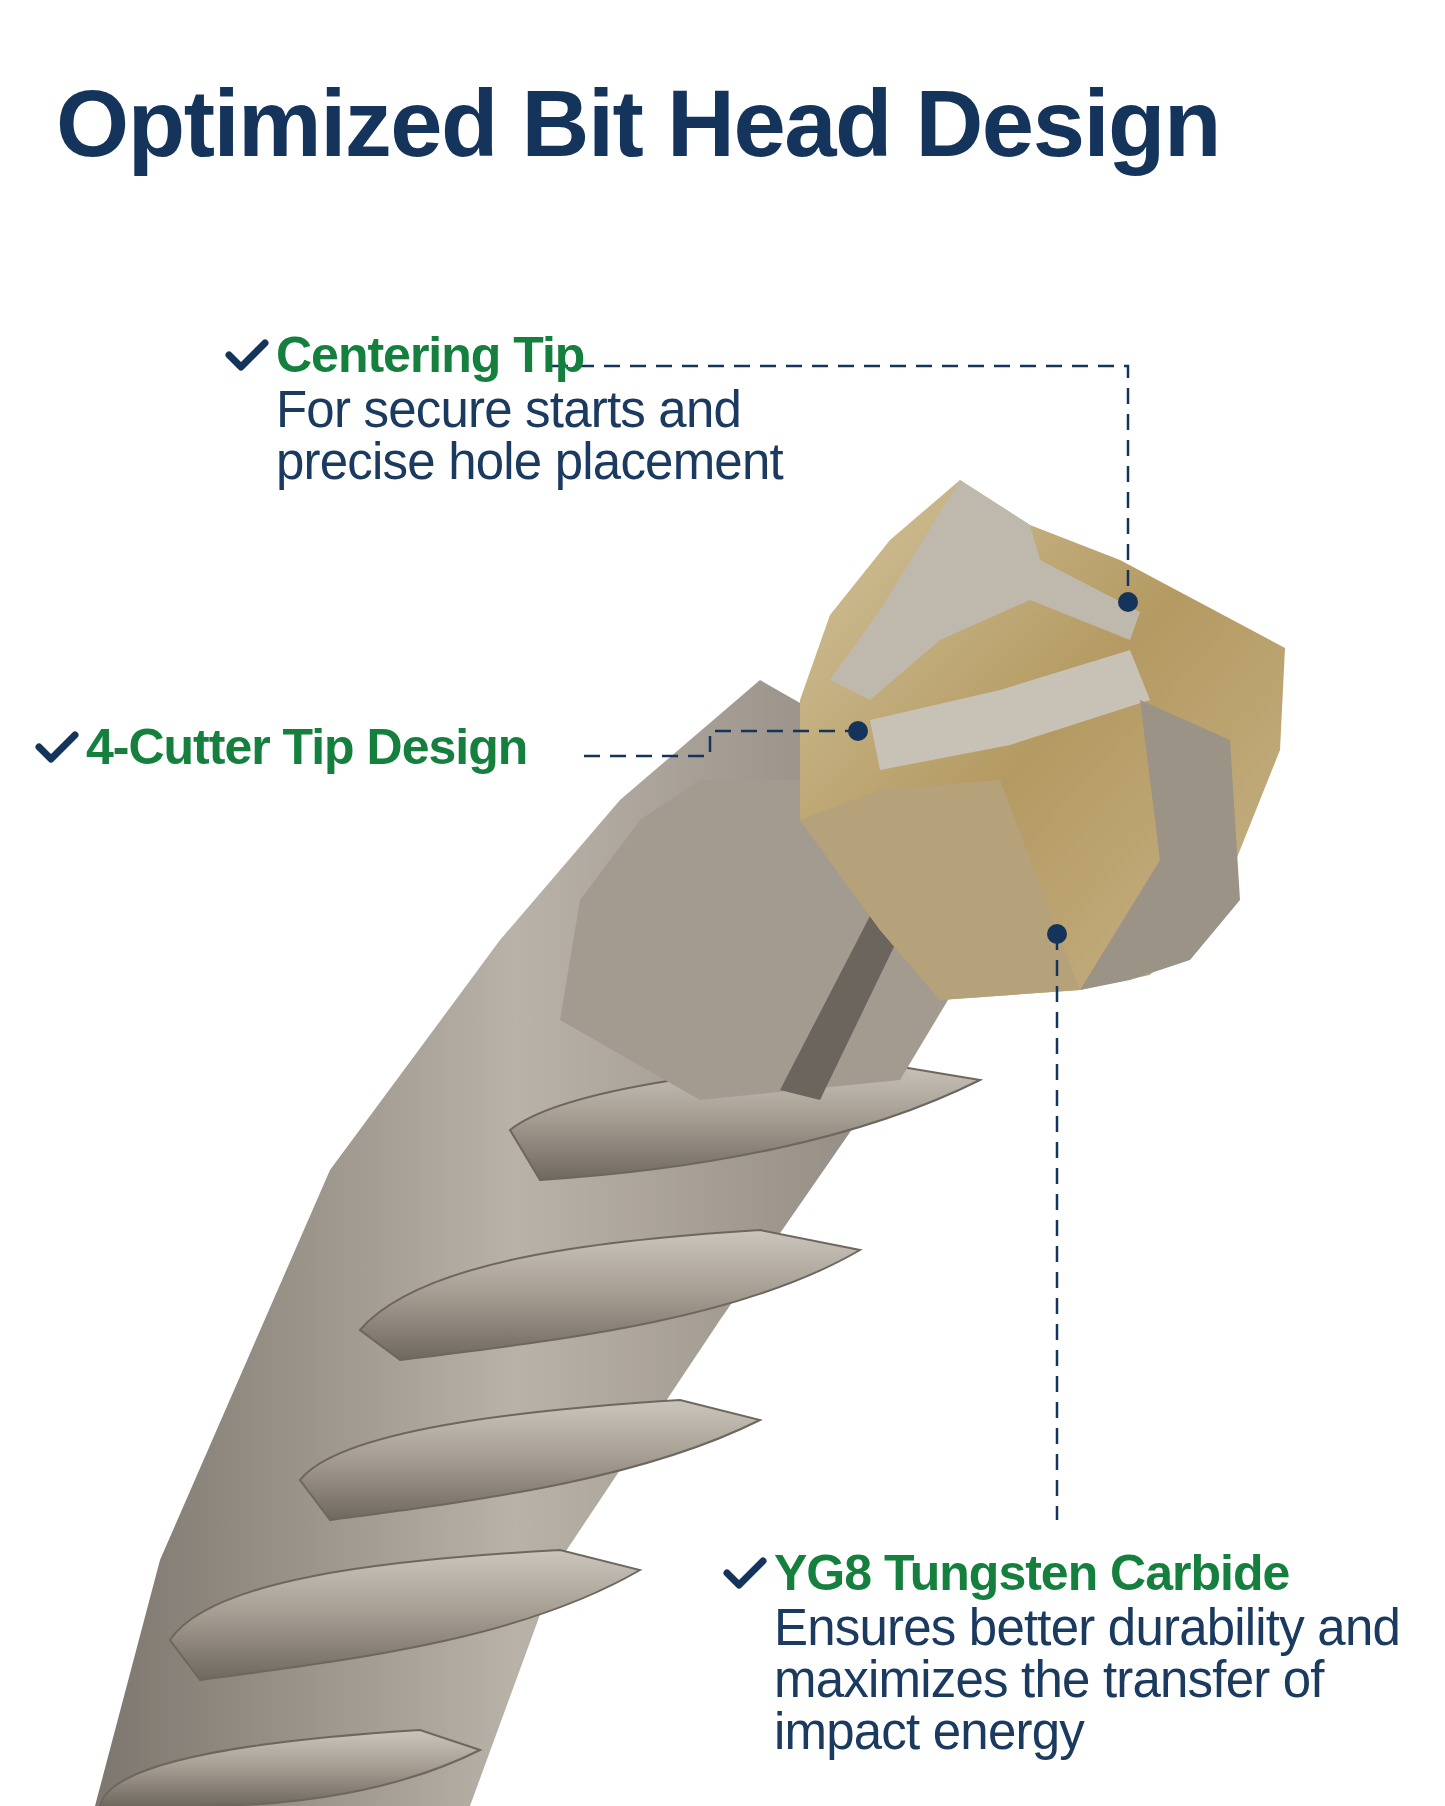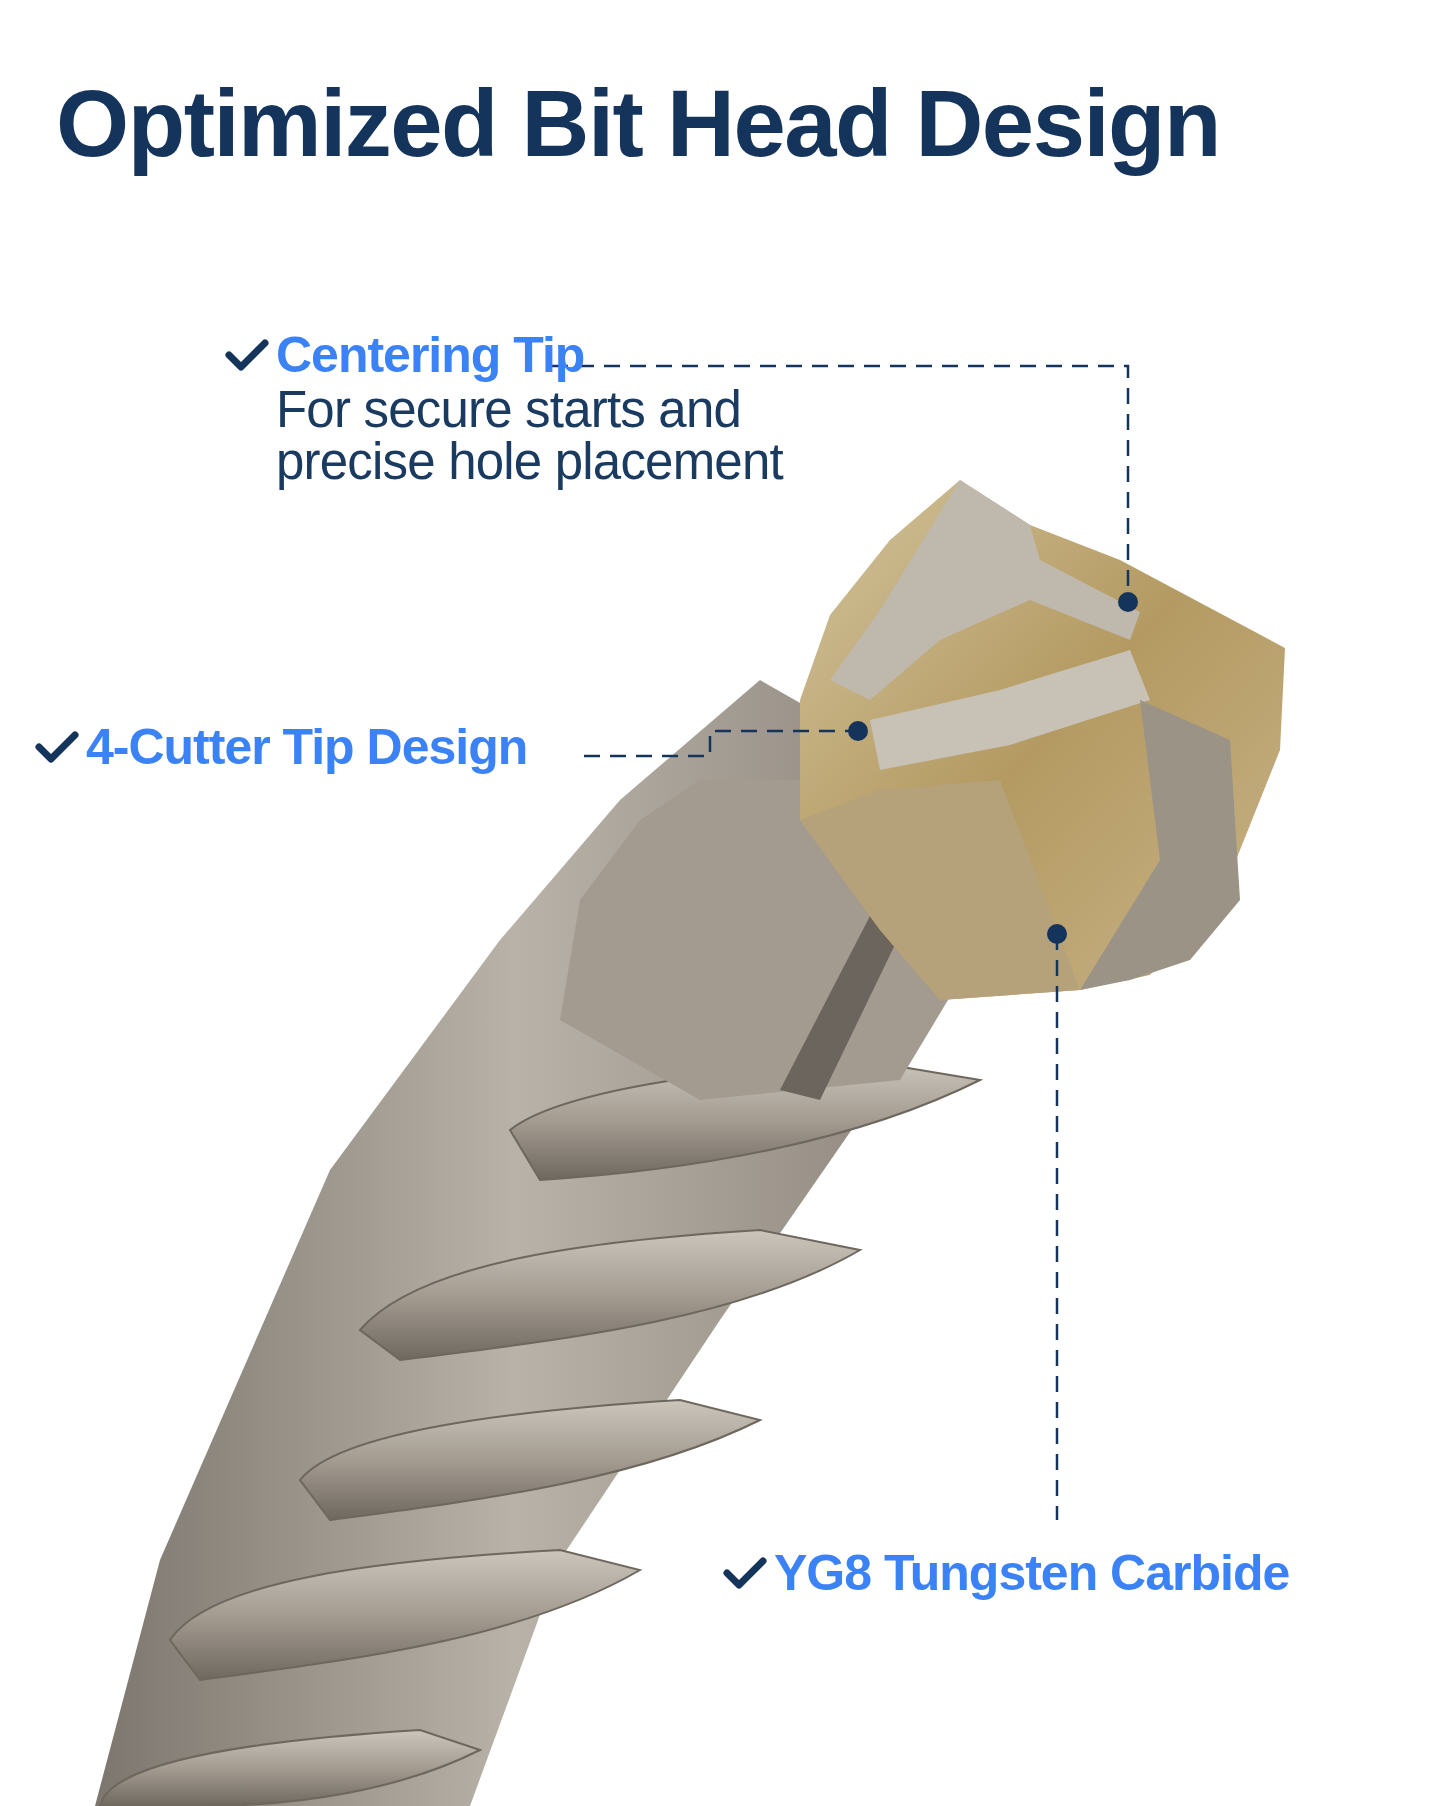--- a/index.html
+++ b/index.html
@@ -4,21 +4,21 @@
 <style>
   html, body { margin:0; padding:0; }
   body { width:1445px; height:1806px; background:#ffffff; position:relative; overflow:hidden;
          font-family:"Liberation Sans", "DejaVu Sans", sans-serif; color:#15345b; }
   .title { position:absolute; left:0; top:70px; width:1276px; text-align:center;
            font-size:94px; font-weight:bold; color:#15345b; letter-spacing:-1.5px; }
   .drill { position:absolute; left:0; top:0; width:1445px; height:1806px; }
   .callout { position:absolute; }
   .callout .head { display:flex; align-items:center; }
   .callout .check { width:46px; height:40px; display:inline-block; }
-  .callout .heading { font-size:50px; font-weight:bold; color:#3b82f6; letter-spacing:-1px; margin-left:6px; white-space:nowrap; }
+  .callout .heading { font-size:50px; font-weight:bold; color:#15803d; letter-spacing:-1px; margin-left:6px; white-space:nowrap; }
   .callout .desc { font-size:51px; color:#1b3a60; line-height:52px; margin-left:52px; letter-spacing:-0.8px; }
   .lines { position:absolute; left:0; top:0; width:1445px; height:1806px; pointer-events:none; }
 </style>
 </head>
 <body>
 
 <svg class="drill" viewBox="0 0 1445 1806" xmlns="http://www.w3.org/2000/svg">
   <defs>
     <linearGradient id="steelG" x1="0" y1="0" x2="1" y2="0">
       <stop offset="0" stop-color="#7d766e"></stop>
@@ -94,13 +94,18 @@
   </div>
 </div>
 
 <div class="callout" style="left:722px; top:1528px;margin-top:16px;">
   <div class="head">
     <svg class="check" viewBox="0 0 46 40">
       <path d="M5 20 L17 32 L41 8" stroke="#15345b" stroke-width="7" fill="none" stroke-linecap="round" stroke-linejoin="round"></path>
     </svg>
     <span class="heading">YG8 Tungsten Carbide</span>
   </div>
+  <div class="desc">
+    <div>Ensures better durability and</div>
+    <div>maximizes the transfer of</div>
+    <div>impact energy</div>
+  </div>
 </div>
 
 </body></html>

